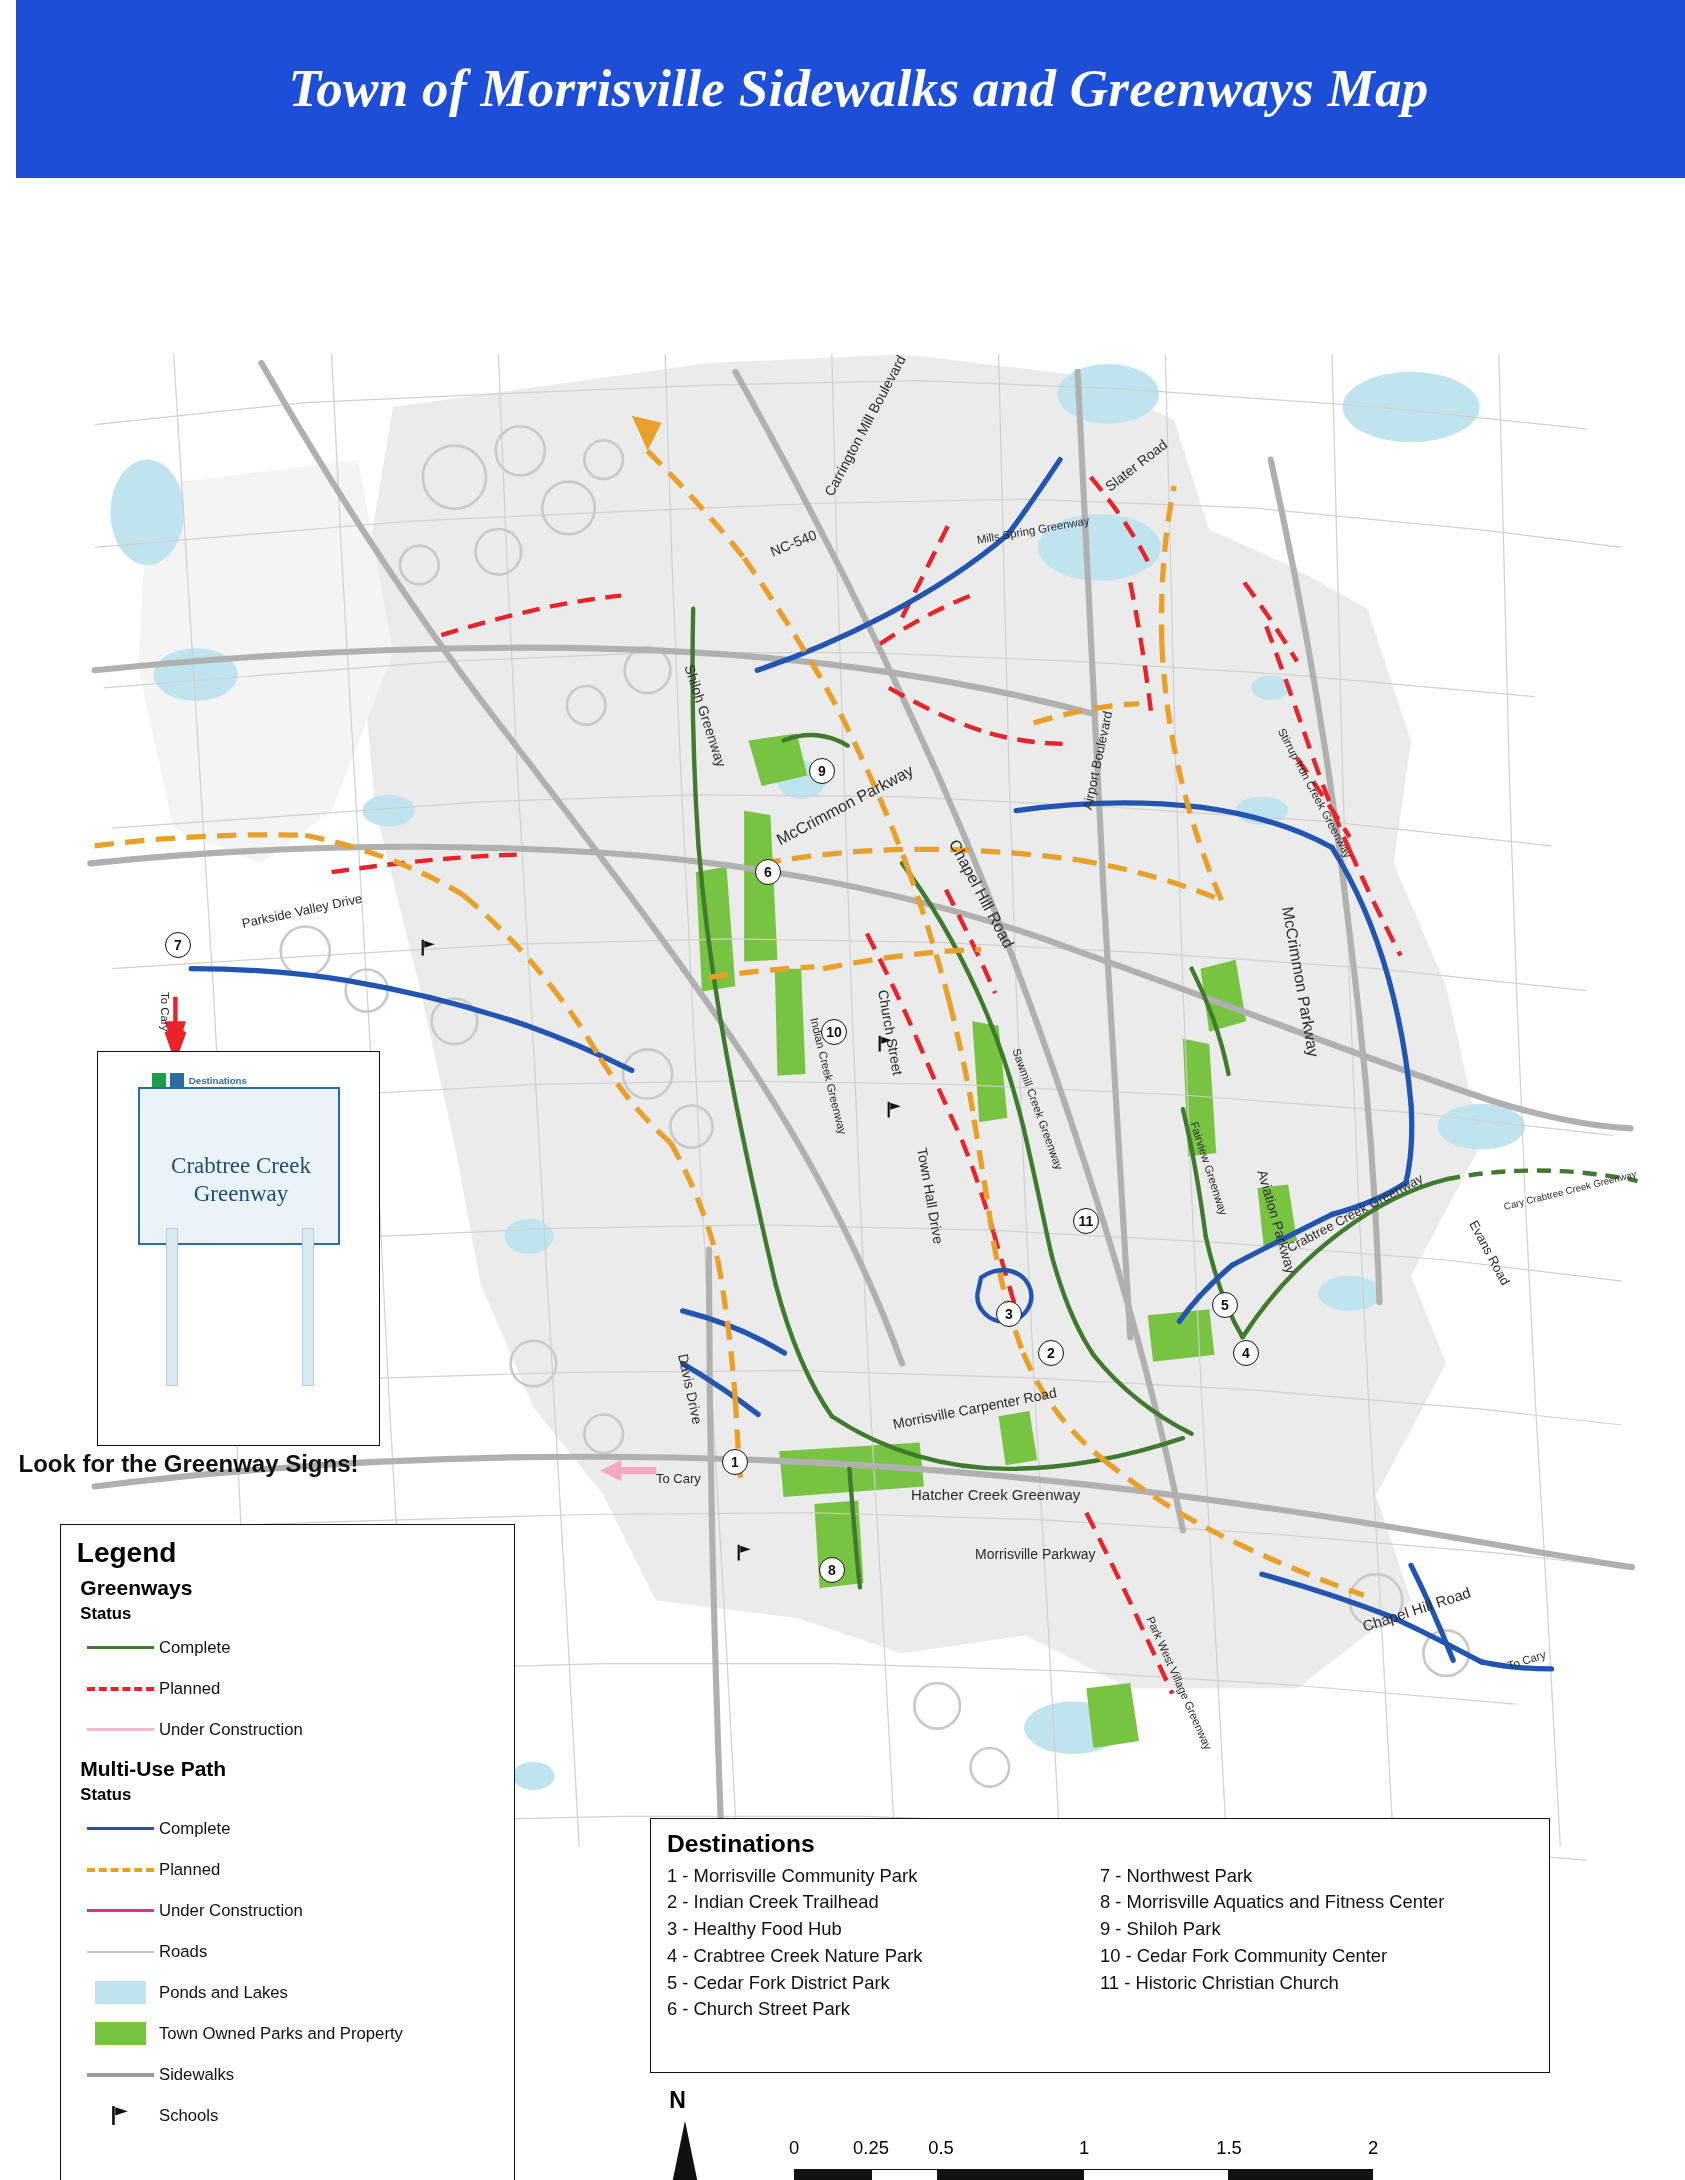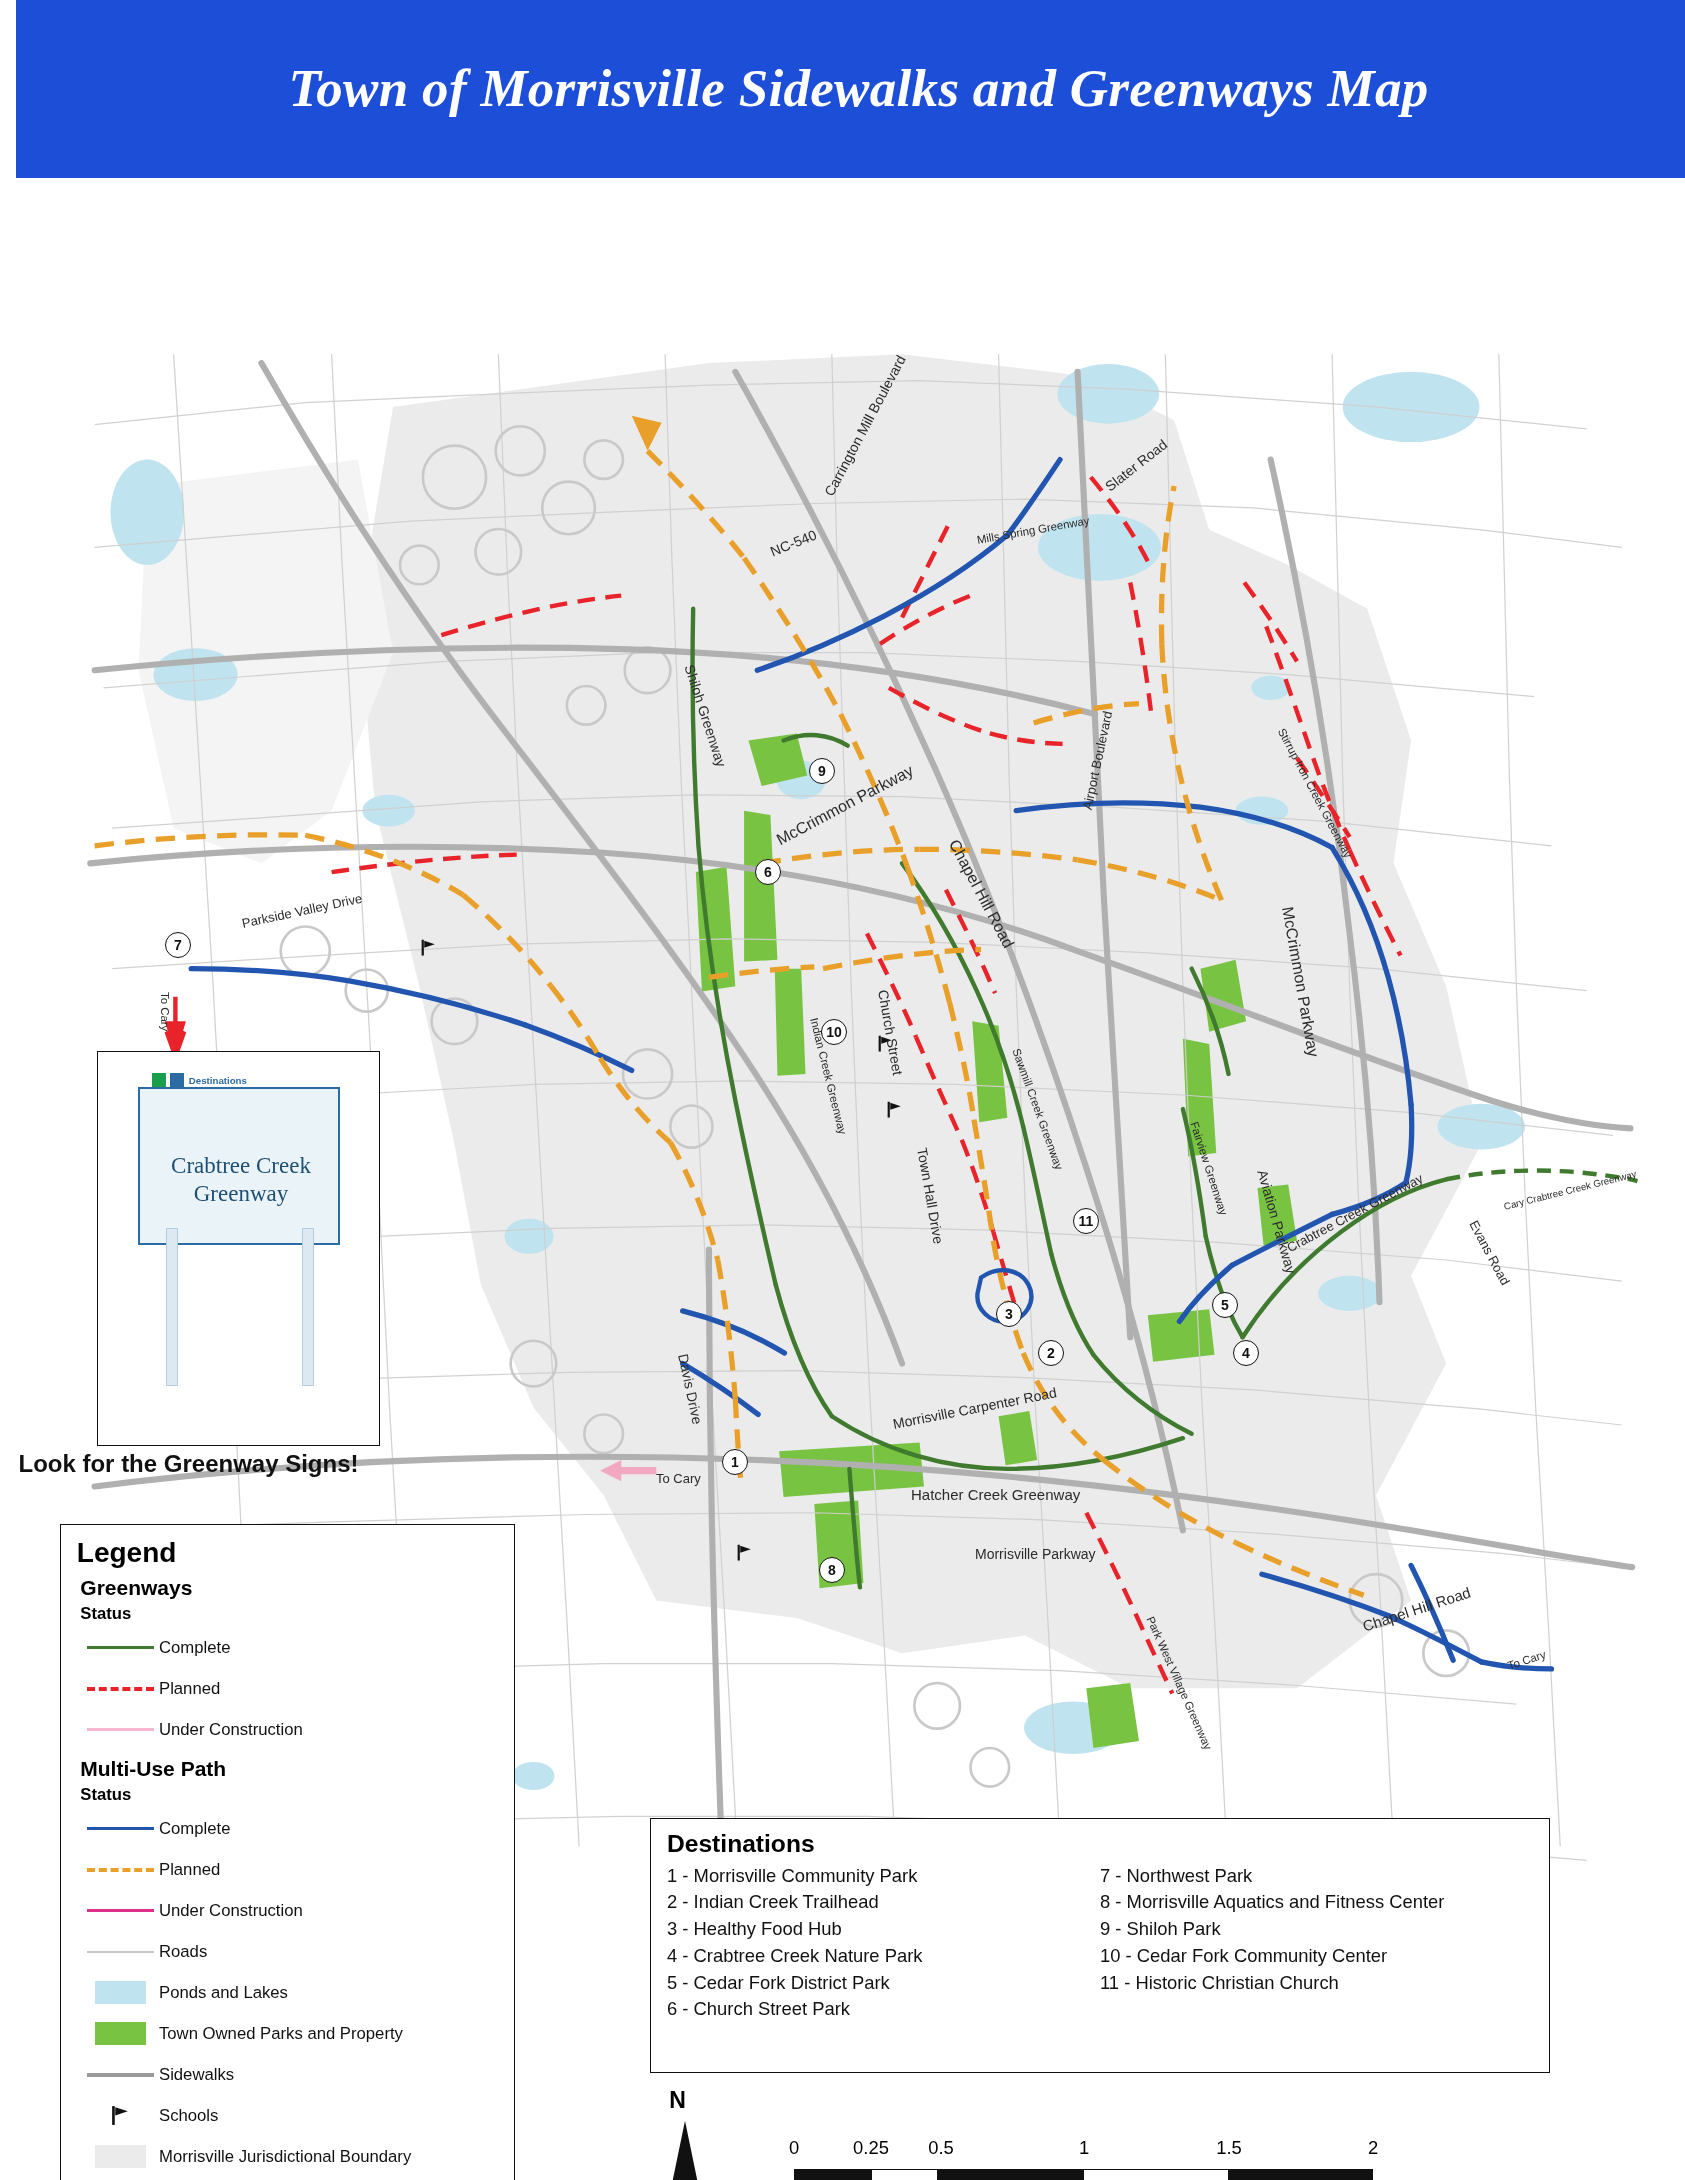--- a/index.html
+++ b/index.html
@@ -557,26 +557,20 @@
       </div>
       <div class="lg-row">
         <span class="lg-key">
           <svg width="23" height="23" viewBox="0 0 22 22">
               <rect x="3" y="2" width="2.5" height="18" fill="#111"></rect>
               <path d="M6,3 L18,7 L6,11 Z" fill="#111"></path>
             </svg>
         </span>
         <span class="lg-text">Schools</span>
       </div>
-      <div class="lg-row">
-        <span class="lg-key">
-            <span class="sw" style="background:#ebebeb;"></span>
-          </span>
-        <span class="lg-text">Morrisville Jurisdictional Boundary</span>
-      </div>
     </div>
 
     <div id="dest">
       <div class="d-title">Destinations</div>
       <div class="d-cols">
         <div class="d-col">
           <div class="d-item">1 - Morrisville Community Park</div>
           <div class="d-item">2 - Indian Creek Trailhead</div>
           <div class="d-item">3 - Healthy Food Hub</div>
           <div class="d-item">4 - Crabtree Creek Nature Park</div>

